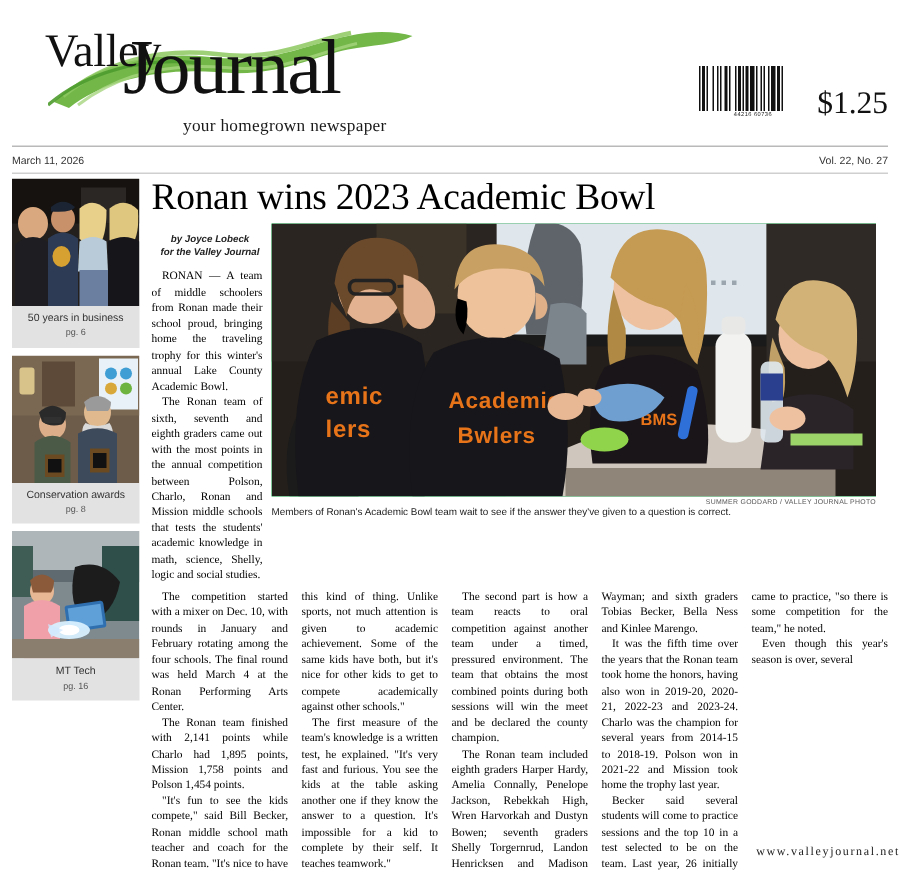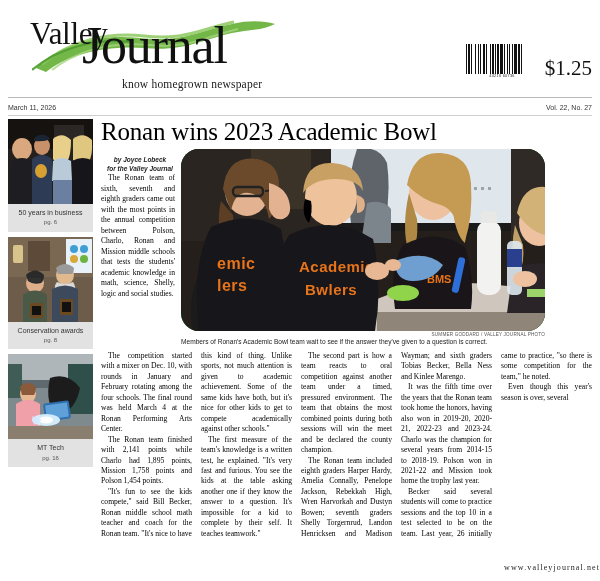--- a/index.html
+++ b/index.html
@@ -225,26 +225,25 @@
   .art-top {
     display: flex;
     align-items: flex-start;
   }
   .lede-col {
     width: 80px;
     padding-right: 6px;
     box-sizing: border-box;
   }
   .photo-main {
-    width: 364px;
+    width: 403px;
     height: 182px;
     position: relative;
     overflow: hidden;
     background: #22c55e;
-    border-radius: 18px;
   }
   .credit {
     text-align: right;
     font-family: "Liberation Sans", sans-serif;
     font-size: 4.6px;
     letter-spacing: 0.2px;
     color: #555;
     padding-top: 1px;
   }
   .caption {
@@ -308,21 +307,21 @@
     <div class="logo-wrap">
       <svg class="logo-swoosh" viewBox="0 0 245 56">
         <path d="M4 50 C30 24, 70 16, 108 20 C150 25, 170 12, 200 6 C218 2, 232 3, 243 6
                  C232 12, 216 12, 200 15 C172 21, 152 34, 112 30 C74 27, 36 36, 14 54 Z" fill="#6cb33f" opacity="0.95"></path>
         <path d="M10 46 C38 23, 74 14, 112 18 C152 23, 172 10, 202 4" fill="none" stroke="#8cc85f" stroke-width="3" opacity="0.85"></path>
         <path d="M20 52 C46 32, 80 24, 118 27 C156 31, 176 18, 206 11" fill="none" stroke="#a6d47f" stroke-width="2" opacity="0.8"></path>
         <path d="M0 52 C26 30, 62 20, 100 24" fill="none" stroke="#4e9b2e" stroke-width="2.2" opacity="0.9"></path>
       </svg>
       <div class="logo-valley">Valley</div>
       <div class="logo-journal">Journal</div>
-      <div class="logo-tag">know homegrown newspaper</div>
+      <div class="logo-tag">your homegrown newspaper</div>
     </div>
 
     <div class="barcode-block">
       <div class="barcode">
         <div class="bars" id="barcode-bars">
             <i style="width: 1px; background: rgb(17, 17, 17);"></i>
             <i style="width: 1px; background: transparent;"></i>
             <i style="width: 2px; background: rgb(17, 17, 17);"></i>
             <i style="width: 1px; background: transparent;"></i>
             <i style="width: 1px; background: rgb(17, 17, 17);"></i>
@@ -468,20 +467,21 @@
 
     <div class="article">
       <h1 class="headline">Ronan wins 2023 Academic Bowl</h1>
 
       <div class="art-top">
         <div class="lede-col">
           <div class="byline">
             <div>by Joyce Lobeck</div>
             <div>for the Valley Journal</div>
           </div>
+          <p style="margin-top:6px;">RONAN — A team of middle schoolers from Ronan made their school proud, bringing home the traveling trophy for this winter's annual Lake County Academic Bowl.</p>
           <p>The Ronan team of sixth, seventh and eighth graders came out with the most points in the annual competition between Polson, Charlo, Ronan and Mission middle schools that tests the students' academic knowledge in math, science, Shelly, logic and social studies.</p>
         </div>
 
         <div>
           <div class="photo-main">
             <svg viewBox="0 0 403 182" width="403" height="182" preserveAspectRatio="none">
               <rect width="403" height="182" fill="#241f1b"></rect>
 
               <rect x="150" y="0" width="180" height="78" fill="#e9eef2"></rect>
               <rect x="150" y="0" width="180" height="78" fill="#dfe6ec"></rect>

